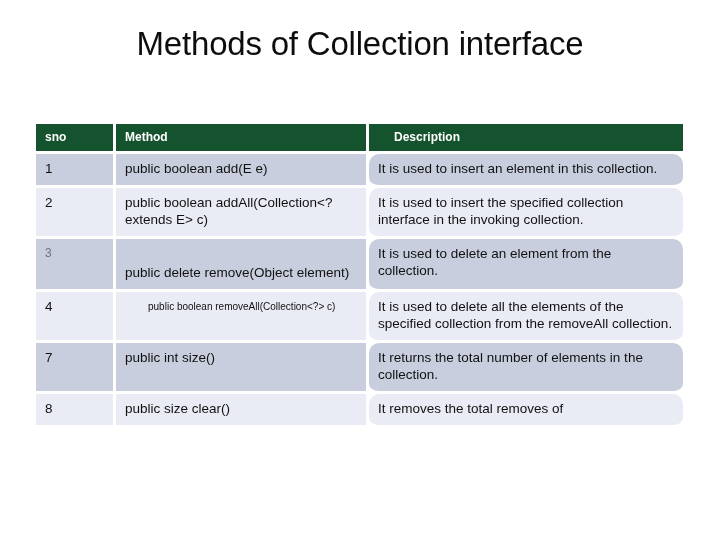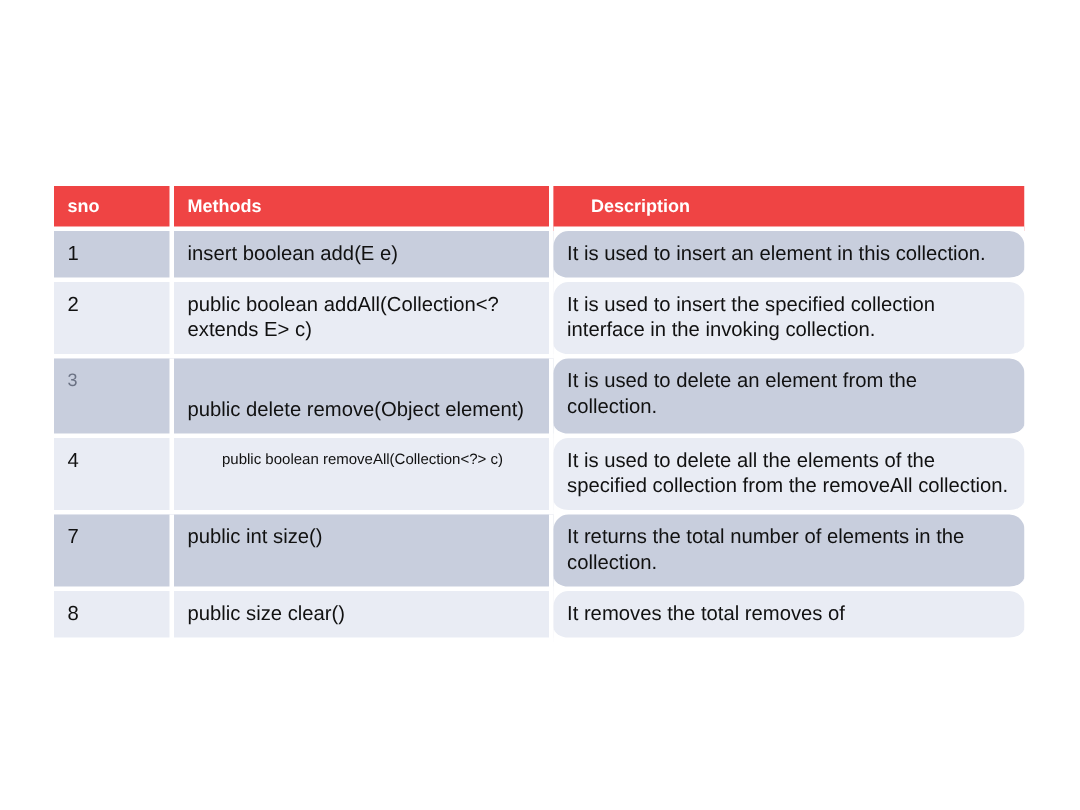--- a/index.html
+++ b/index.html
@@ -57,21 +57,21 @@
     border-spacing: 0;
     table-layout: fixed;
   }
 
   table.data-table col.c-sno    { width: 80px;  }
   table.data-table col.c-method { width: 253px; }
   table.data-table col.c-desc   { width: 314px; }
 
   
   thead th {
-    background: #ef4444;
+    background: #14532d;
     color: #ffffff;
     font-size: 12px;
     font-weight: bold;
     text-align: left;
     padding: 6px 9px 7px 9px;
     height: 14px;
     vertical-align: middle;
     border-right: 3px solid #ffffff;
     border-bottom: 3px solid #ffffff;
     white-space: nowrap;
@@ -115,42 +115,43 @@
   }
 
   
   tbody tr.clipped td { background: #e9ecf4; }
 </style>
 </head>
 <body>
 
 <div class="slide">
 
+  <div class="slide-title">Methods of Collection interface</div>
 
   <div class="table-wrap">
     <table class="data-table">
       <colgroup>
         <col class="c-sno">
         <col class="c-method">
         <col class="c-desc">
       </colgroup>
 
       <thead>
         <tr>
           <th>sno</th>
-          <th>Methods</th>
+          <th>Method</th>
           <th class="last">Description</th>
         </tr>
       </thead>
 
       <tbody>
 
         <tr class="band-dark r1">
           <td class="sno">1</td>
-          <td class="method">insert boolean add(E e)</td>
+          <td class="method">public boolean add(E e)</td>
           <td class="desc last">It is used to insert an element in this collection.</td>
         </tr>
 
         <tr class="band-light r2">
           <td class="sno">2</td>
           <td class="method">public boolean addAll(Collection&lt;? extends E&gt; c)</td>
           <td class="desc last">It is used to insert the specified collection interface in the invoking collection.</td>
         </tr>
 
         <tr class="band-dark r3">

